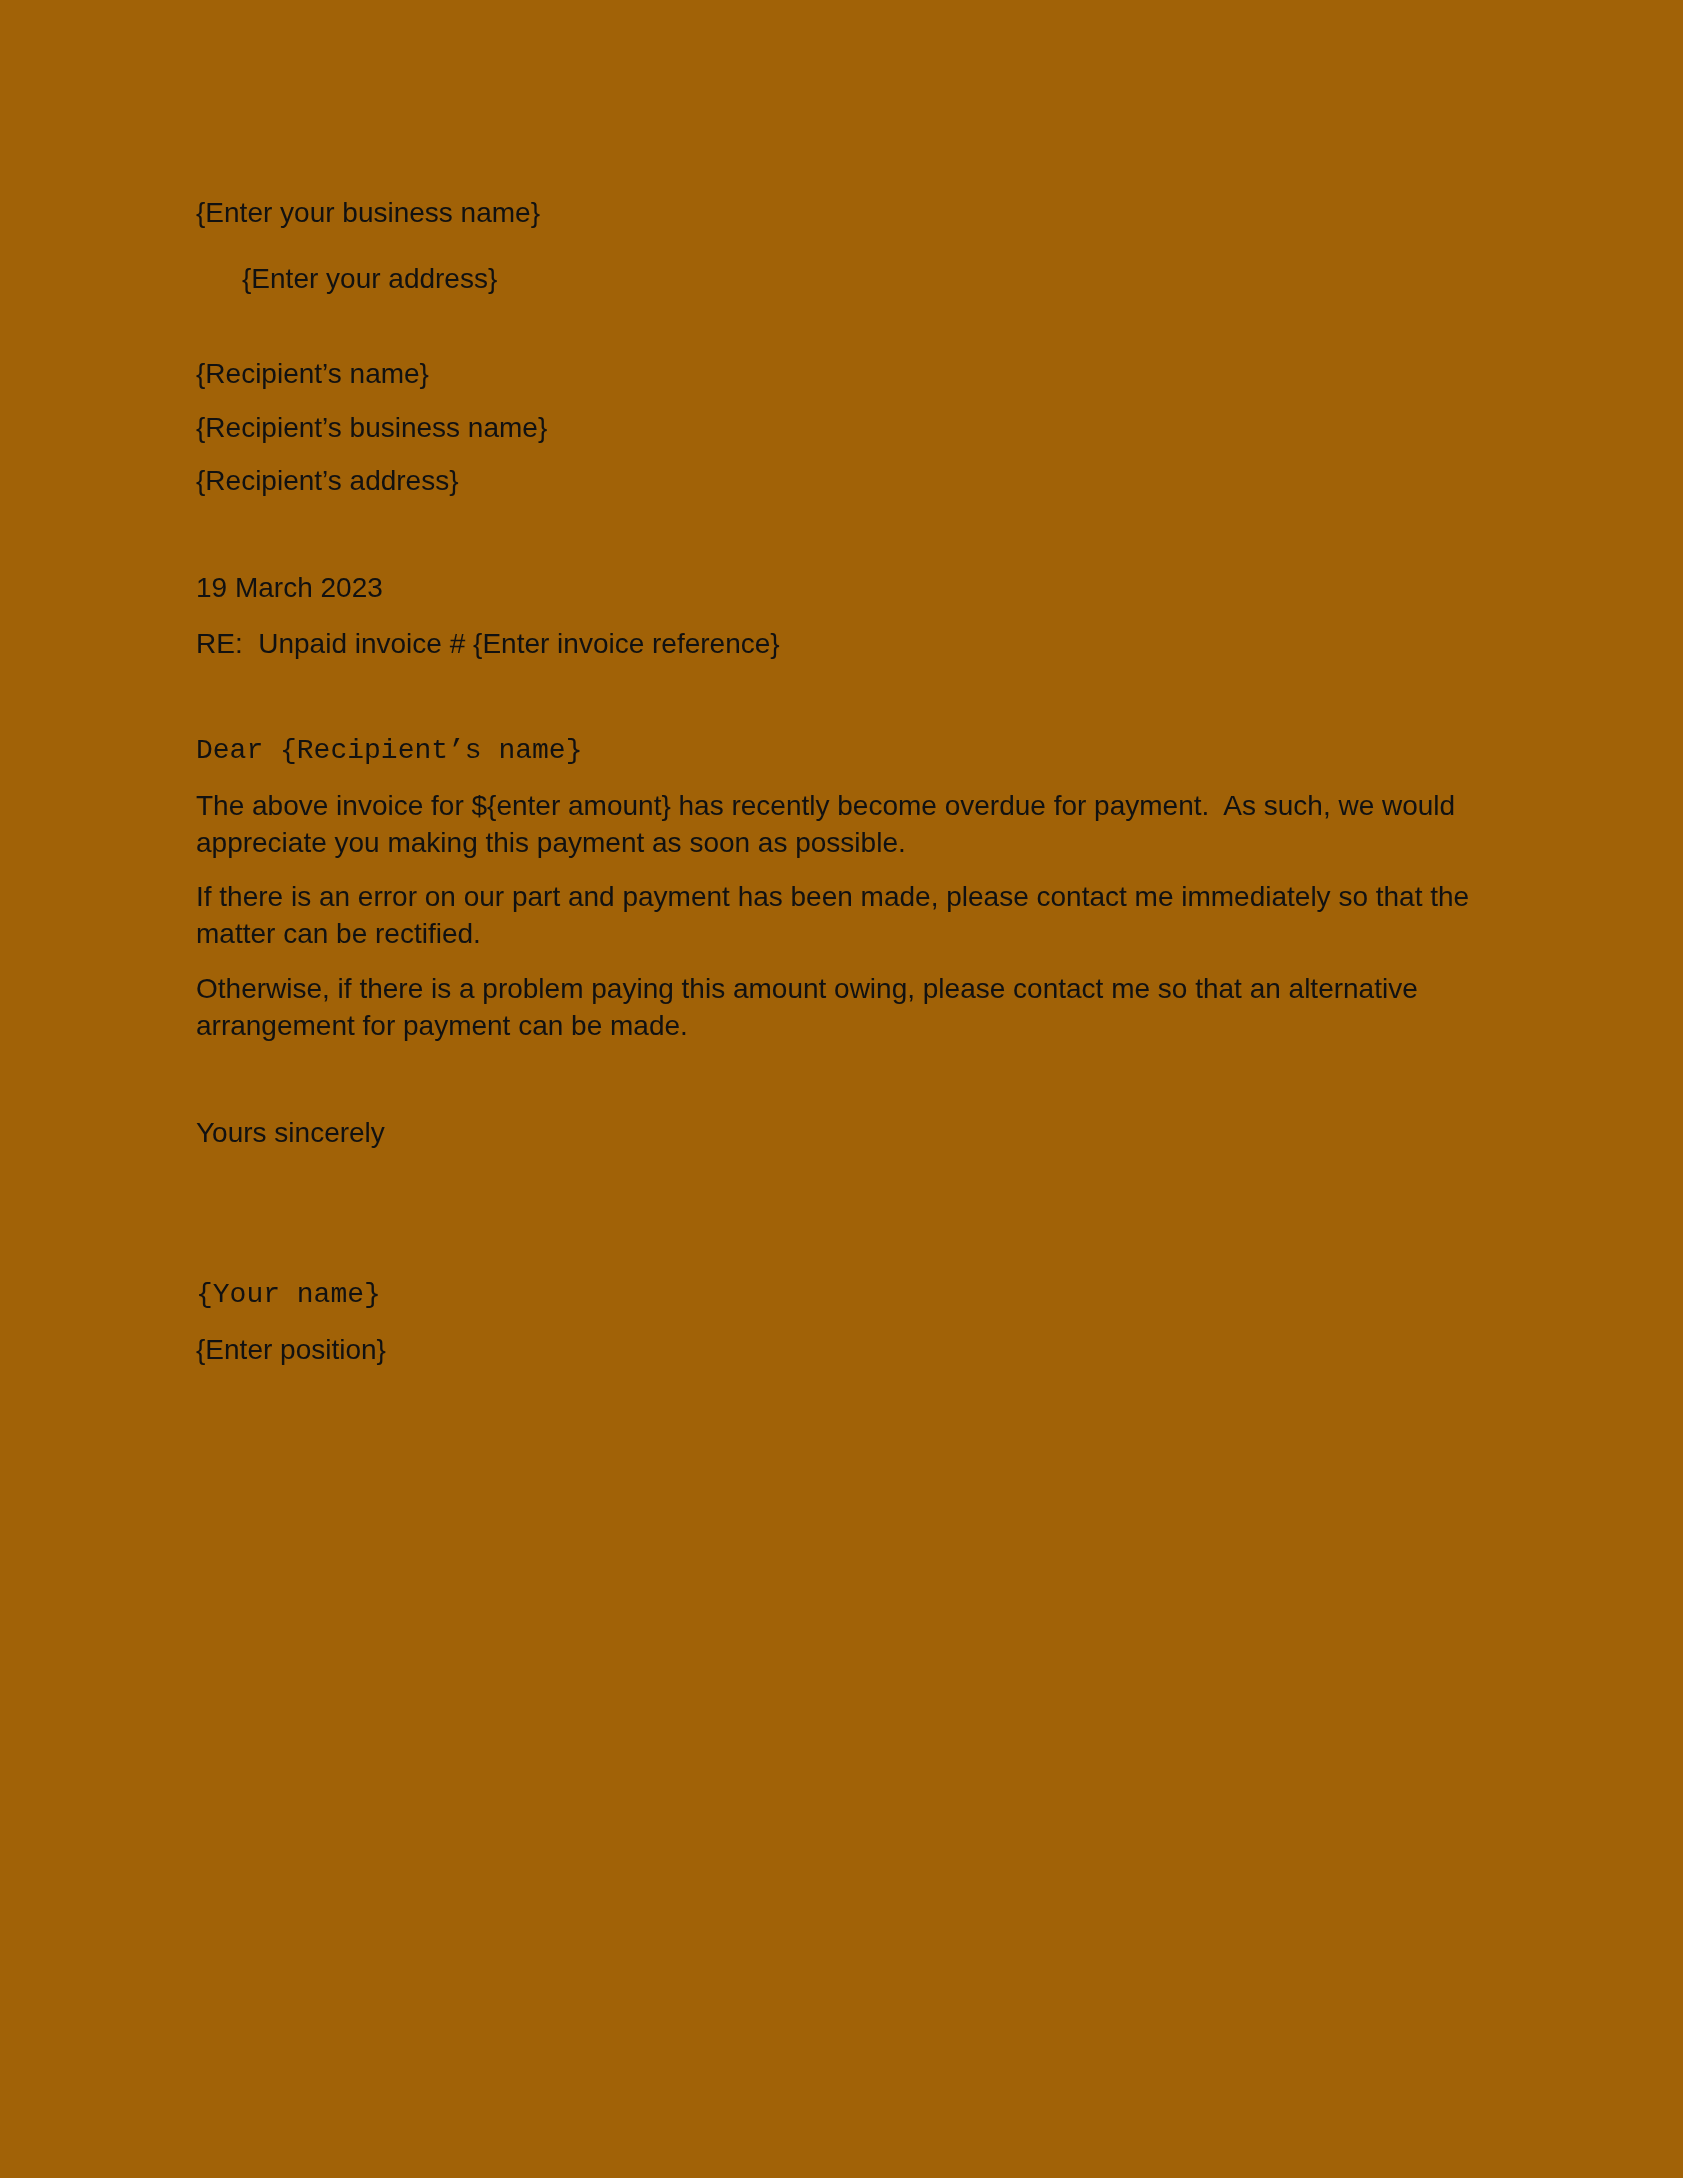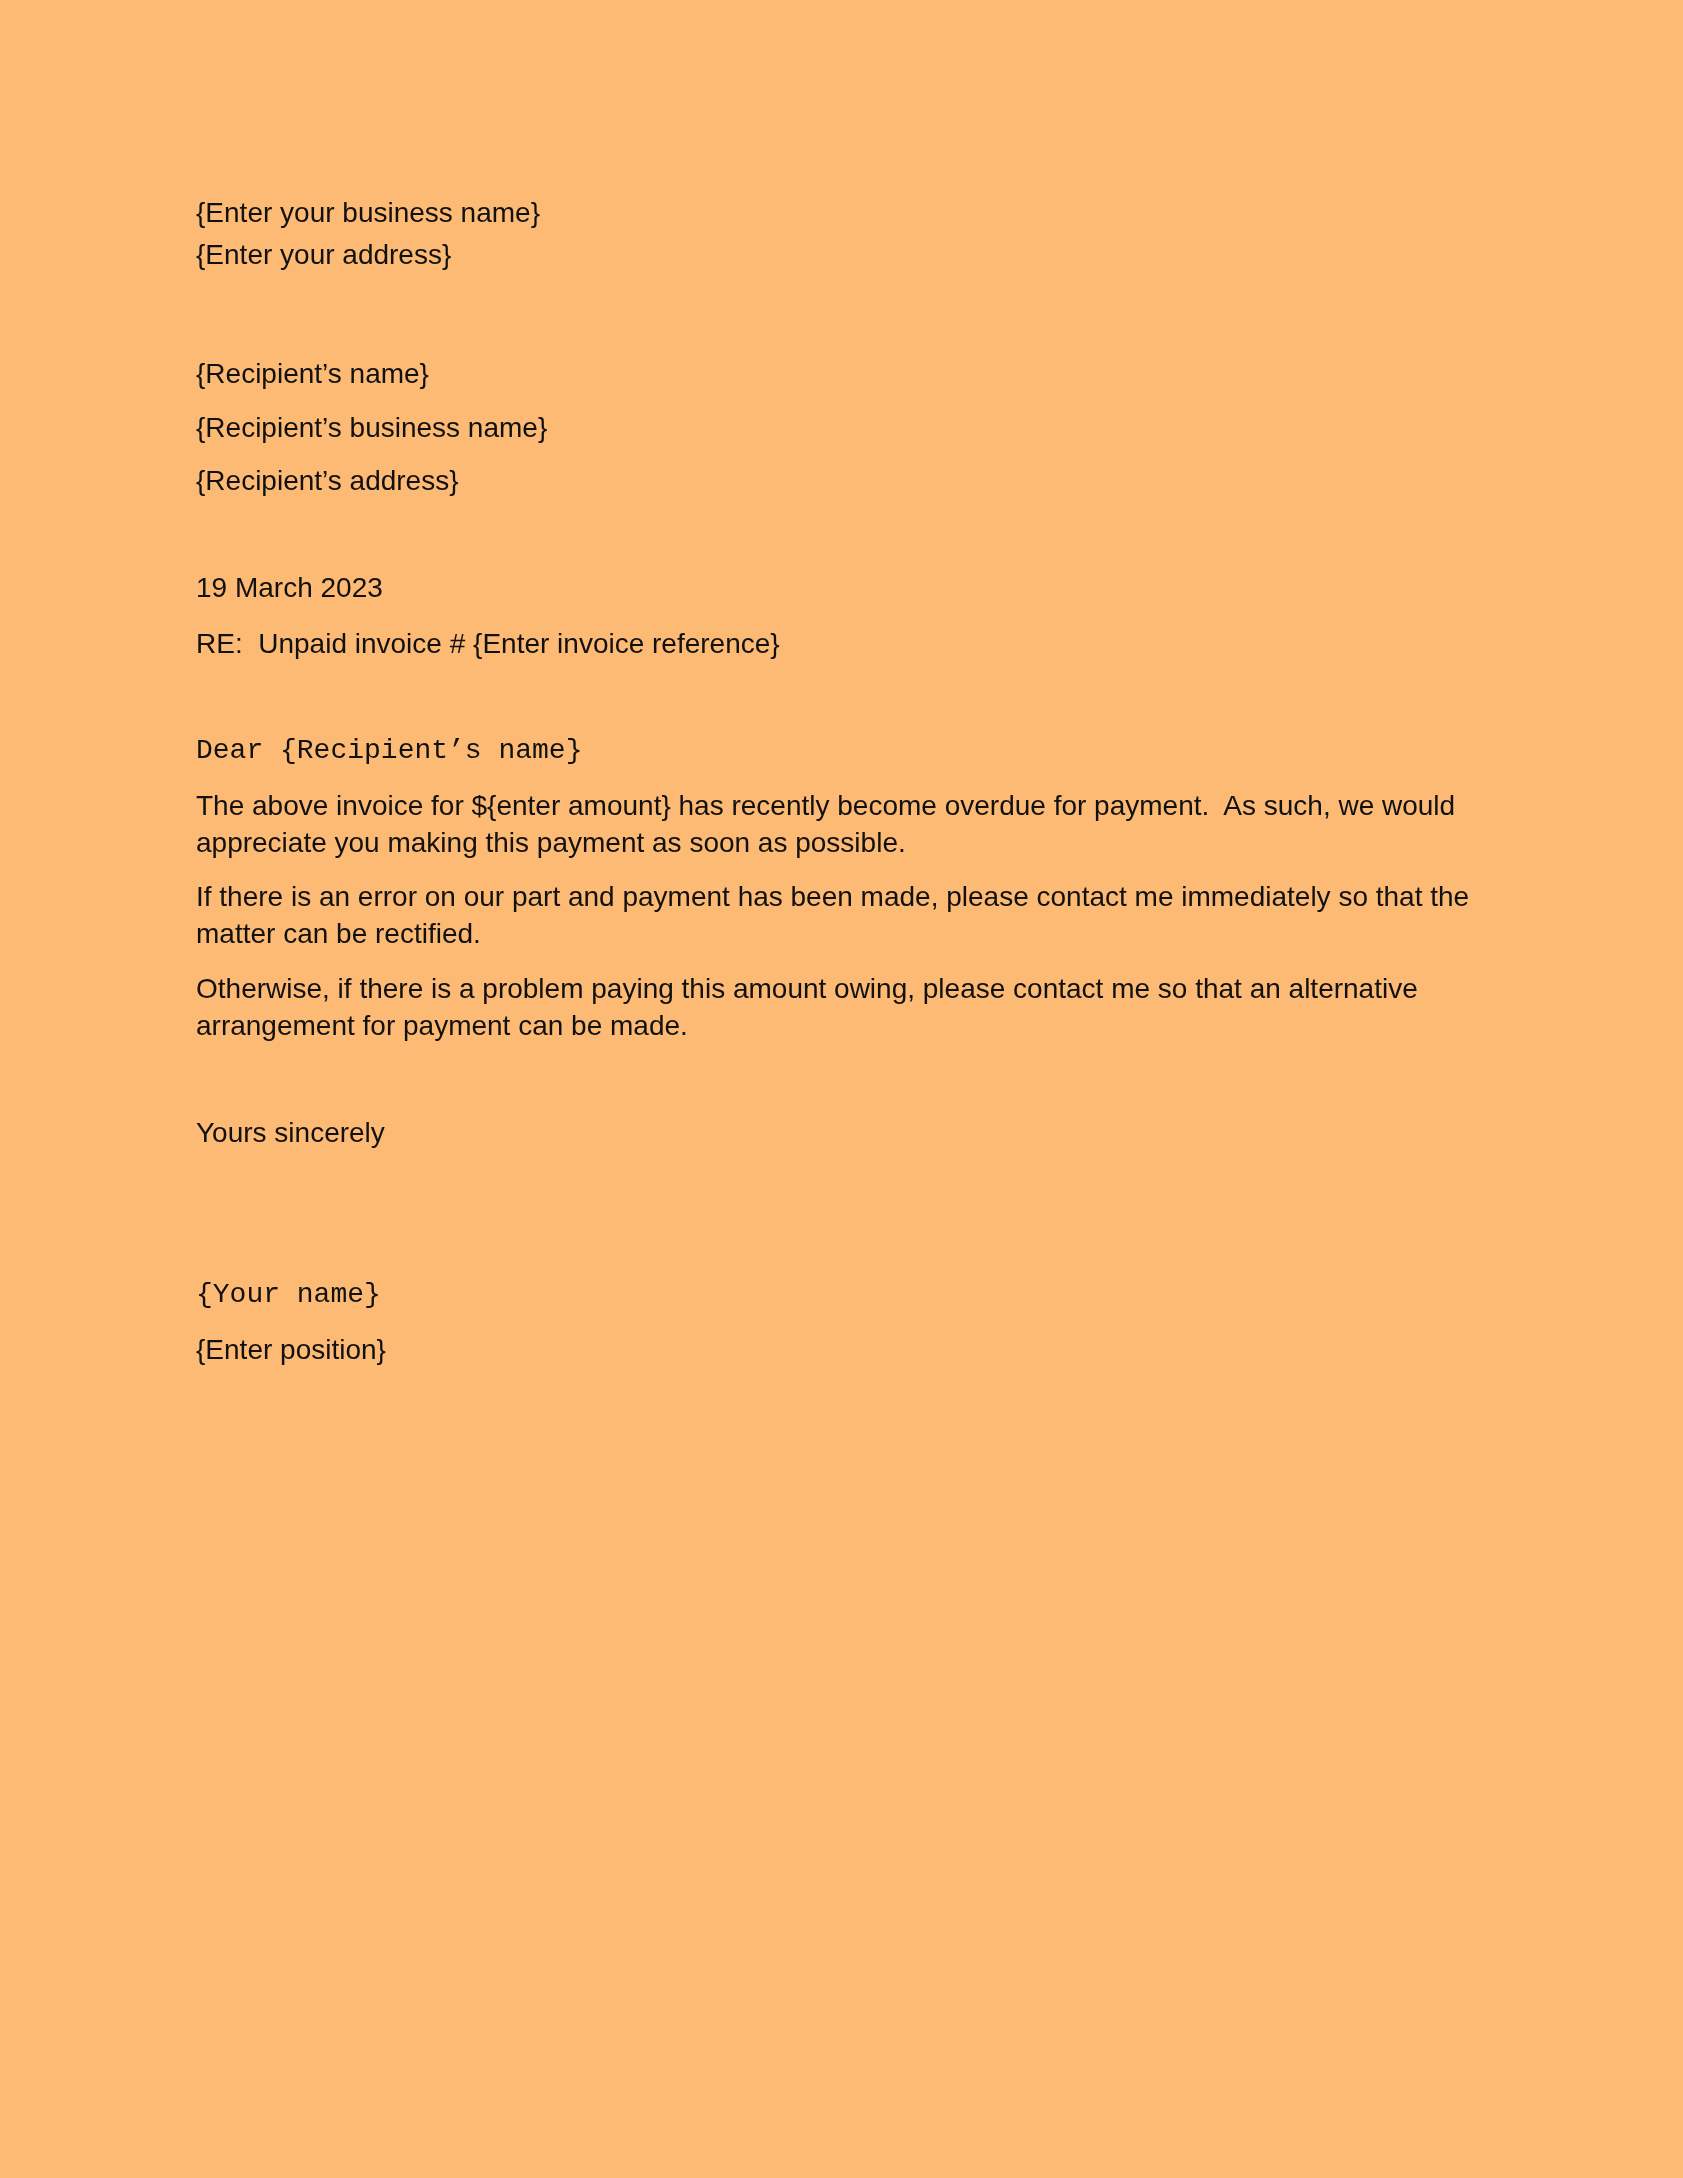--- a/index.html
+++ b/index.html
@@ -1,19 +1,19 @@
 <!DOCTYPE html>
 <html><head>
   <meta charset="utf-8">
   <style>
     html, body { margin: 0; padding: 0; background: #ffffff; }
     body { width: 1683px; height: 2178px; position: relative; overflow: hidden; }
     .page {
       position: absolute; left: 0; top: 0; width: 1683px; height: 2178px;
-      background: #fdba74;
+      background: #a16207;
       font-family: "Liberation Sans", sans-serif;
       color: #111111;
       font-size: 28px;
     }
     .line {
       position: absolute;
       left: 196px;
       white-space: pre;
       line-height: 38px;
       height: 38px;
@@ -25,21 +25,21 @@
       line-height: 37px;
     }
     .para span { display: block; white-space: pre; }
   </style>
 </head>
 <body>
 
 <div class="page">
 
   <div class="line" style="top:194px;">{Enter your business name}</div>
-  <div class="line" style="top:236px;">{Enter your address}</div>
+  <div class="line" style="top:260px;margin-left:46px;">{Enter your address}</div>
 
   <div class="line" style="top:355px;">{Recipient’s name}</div>
   <div class="line" style="top:409px;">{Recipient’s business name}</div>
   <div class="line" style="top:462px;text-align:right;">{Recipient’s address}</div>
 
   <div class="line" style="top:569px;">19 March 2023</div>
   <div class="line" style="top:625px;">RE:  Unpaid invoice # {Enter invoice reference}</div>
 
   <div class="line" style="top:732px;font-family:Liberation Mono, monospace;">Dear {Recipient’s name}</div>
 

